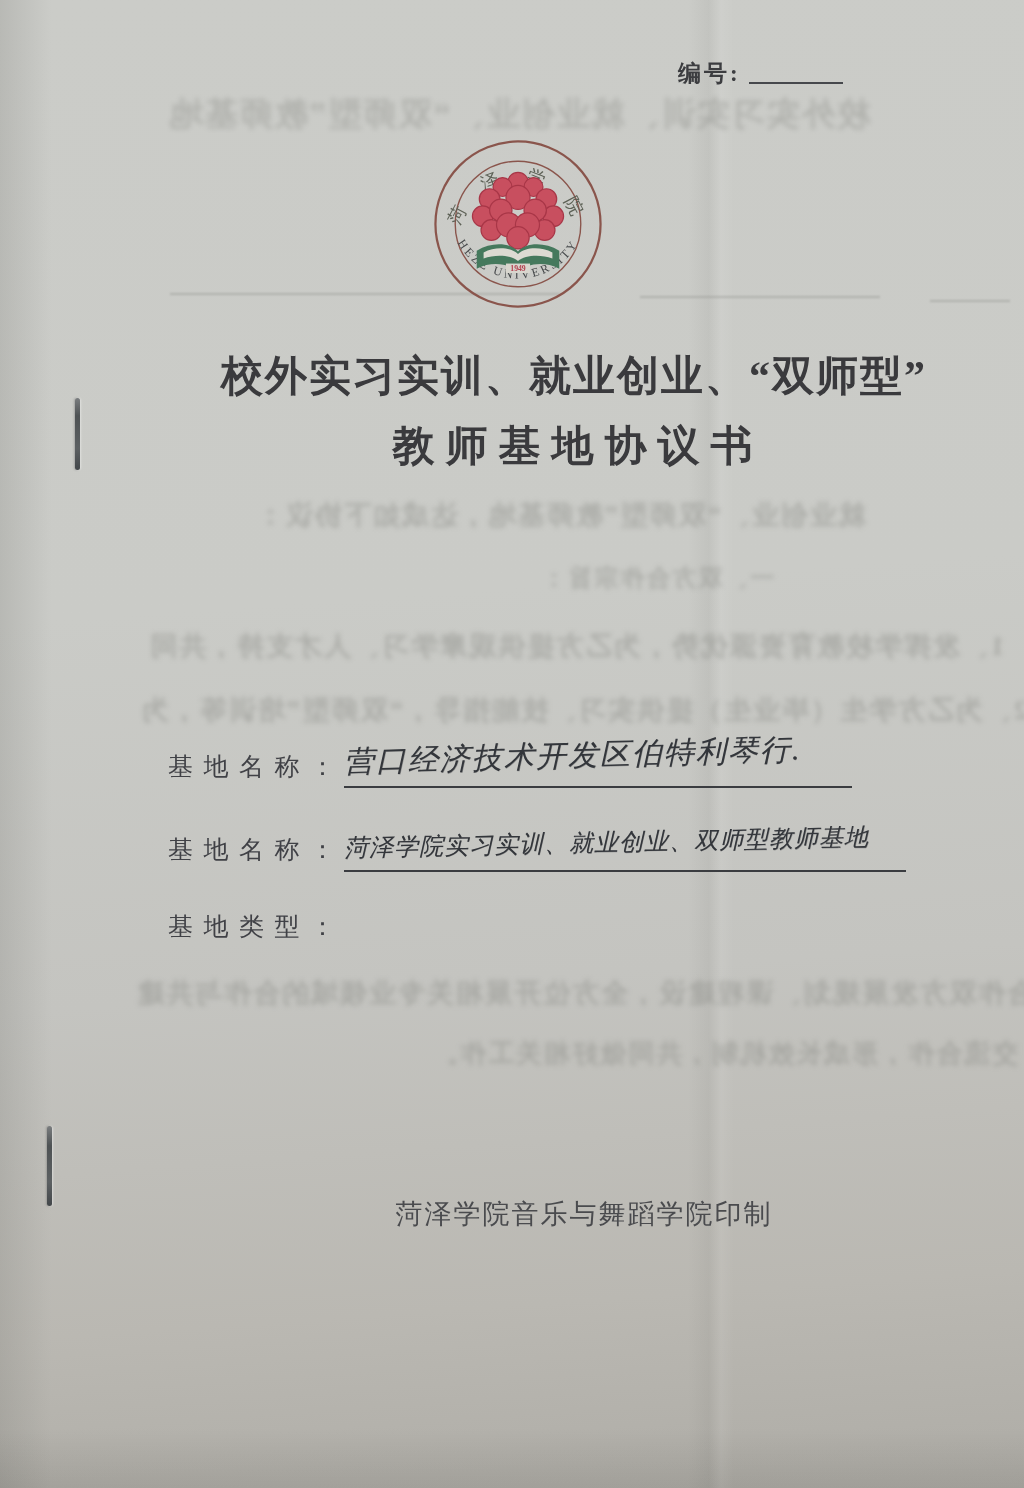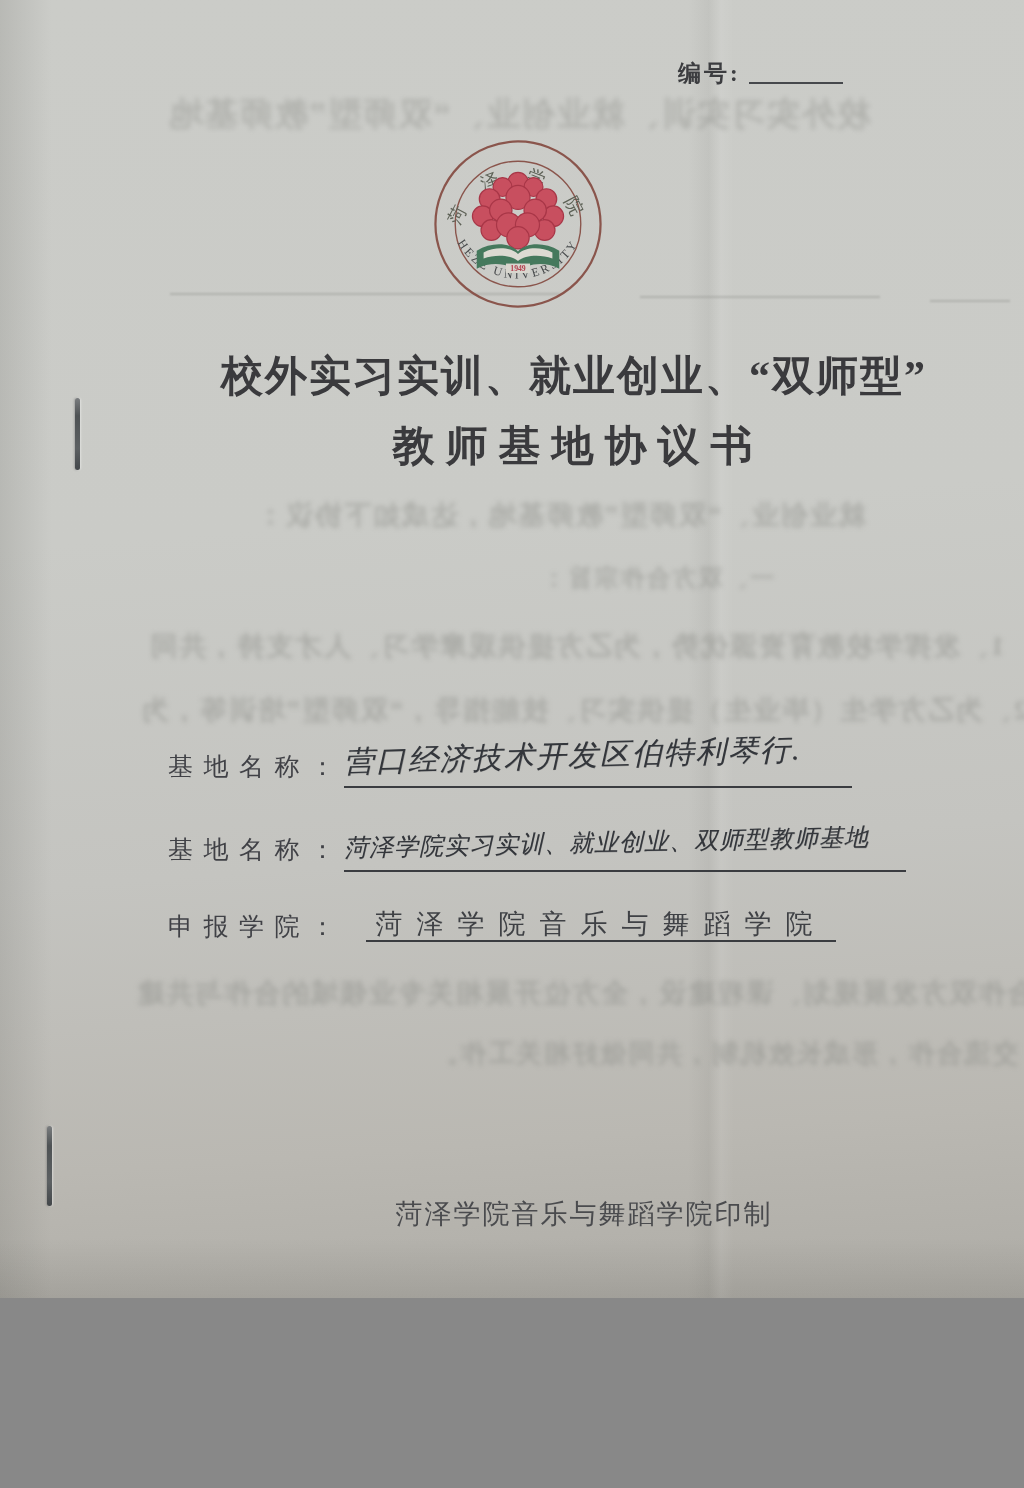--- a/index.html
+++ b/index.html
@@ -1,19 +1,19 @@
 <!DOCTYPE html>
 <html><head>
 <meta charset="utf-8">
 <style>
   * { margin:0; padding:0; box-sizing:border-box; }
   body { background:#888; font-family:"Liberation Serif","DejaVu Serif",serif; }
 
   .page {
-    position:relative; width:1024px; height:1298px; overflow:hidden;
+    position:relative; width:1024px; height:1488px; overflow:hidden;
     background:linear-gradient(176deg,#cbccc8 0%, #cacbc7 40%, #c4c4c0 65%, #bab8b2 86%, #aeaca6 100%);
   }
   .shade-left  { position:absolute; inset:0; pointer-events:none;
     background:linear-gradient(90deg, rgba(110,110,105,.20) 0%, rgba(110,110,105,0) 5%); }
   .shade-crease{ position:absolute; top:0; bottom:0; left:688px; width:46px; pointer-events:none;
     background:linear-gradient(90deg, rgba(0,0,0,0) 0%, rgba(85,85,80,.07) 45%, rgba(255,255,255,.07) 72%, rgba(0,0,0,0) 100%); }
   .shade-bottom{ position:absolute; left:0; right:0; bottom:0; height:60px; pointer-events:none;
     background:linear-gradient(180deg, rgba(60,58,52,0), rgba(60,58,52,.12)); }
 
   
@@ -137,20 +137,17 @@
   <div class="field-label" style="top:750px;">基地名称：</div>
   <div class="value-line" style="left:344px; top:728px; width:508px; height:60px;">
     <span class="hand hand1">营口经济技术开发区伯特利琴行.</span>
   </div>
 
   <div class="field-label" style="top:833px;">基地名称：</div>
   <div class="value-line" style="left:344px; top:814px; width:562px; height:58px;">
     <span class="hand hand2">菏泽学院实习实训、就业创业、双师型教师基地</span>
   </div>
 
-  <div class="field-label" style="top:910px;">申报学院：</div>
-  <div class="value-line" style="left:366px; top:900px; width:470px; height:42px;">
-    <span class="printed-value">菏泽学院音乐与舞蹈学院</span>
-  </div>
+  <div class="field-label" style="top:910px;">基地类型：</div>
 
   <div class="footer-line">菏泽学院音乐与舞蹈学院印制</div>
 
 </div>
 
 </body></html>

